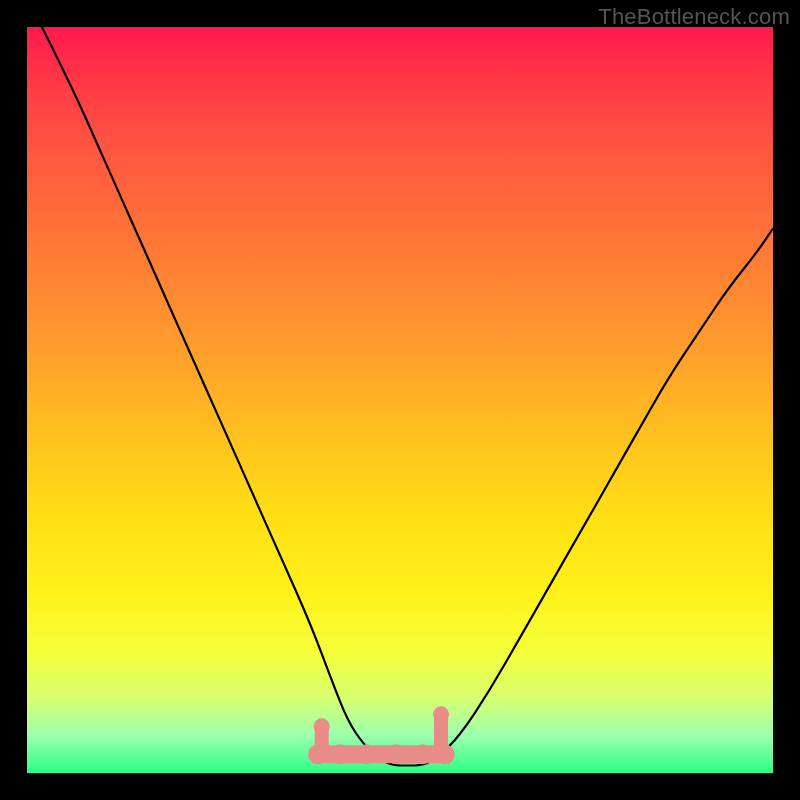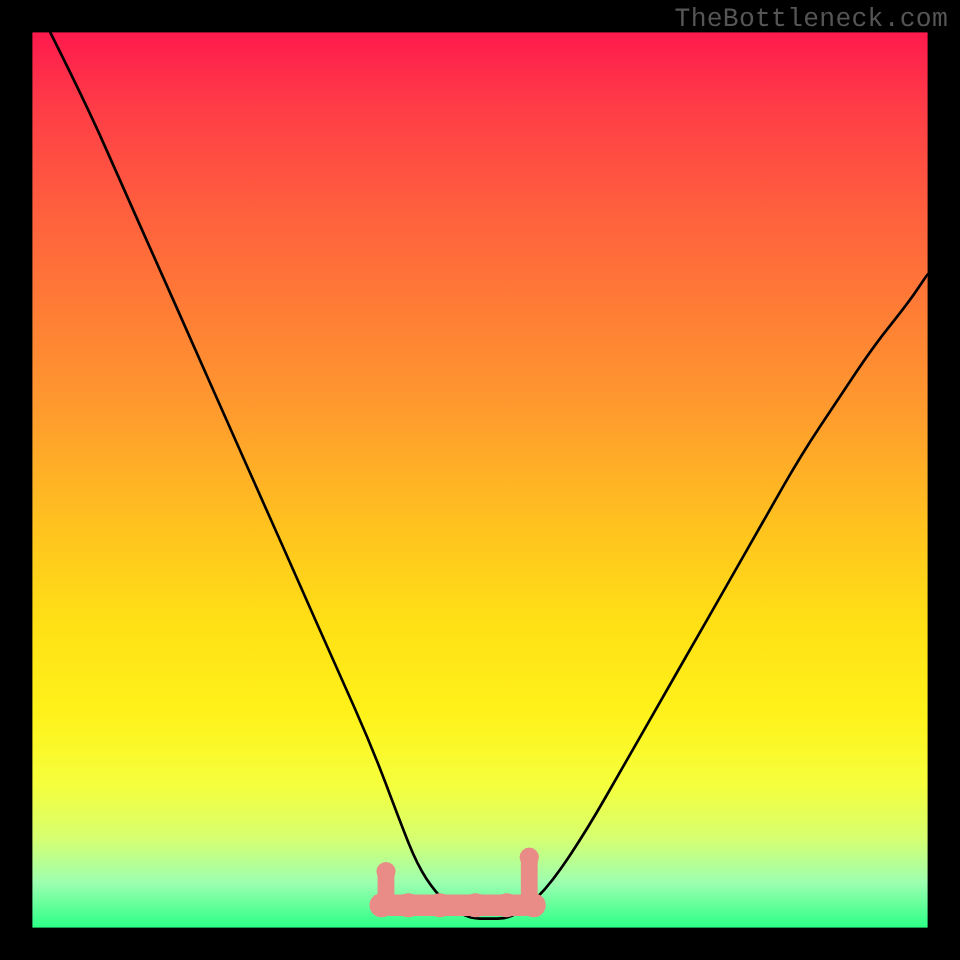--- a/index.html
+++ b/index.html
@@ -11,21 +11,20 @@
     background: #000;
     font-family: Arial, Helvetica, sans-serif;
   }
   .frame {
     position: absolute;
     left: 0;
     top: 0;
     width: 800px;
     height: 732px;
     background: #000;
-    font-family: Liberation Mono, monospace;
   }
   .plot {
     position: absolute;
     left: 27px;
     top: 27px;
     width: 746px;
     height: 746px;
     background: linear-gradient(
       to bottom,
       #ff1a4d 0%,

